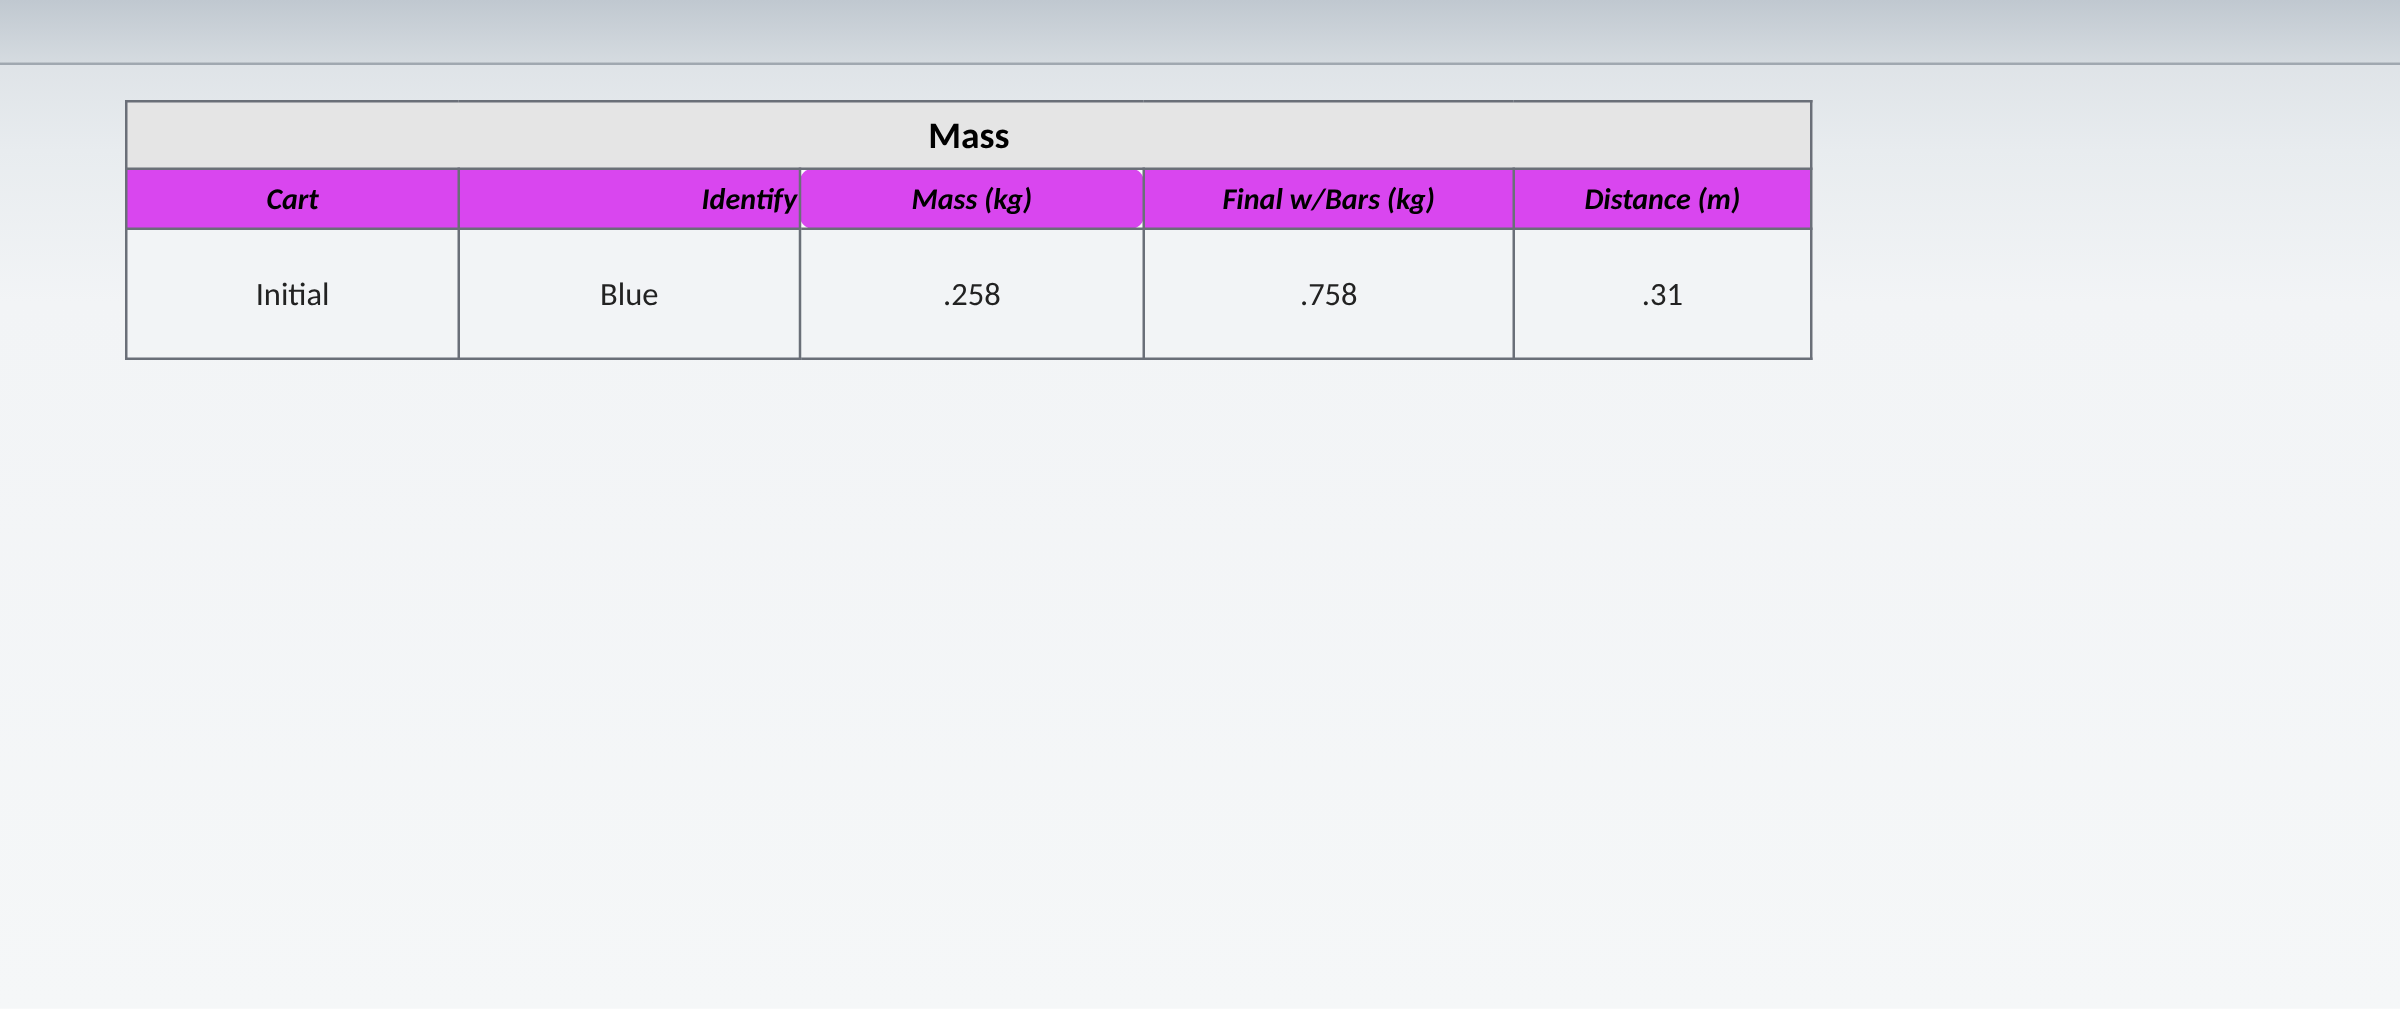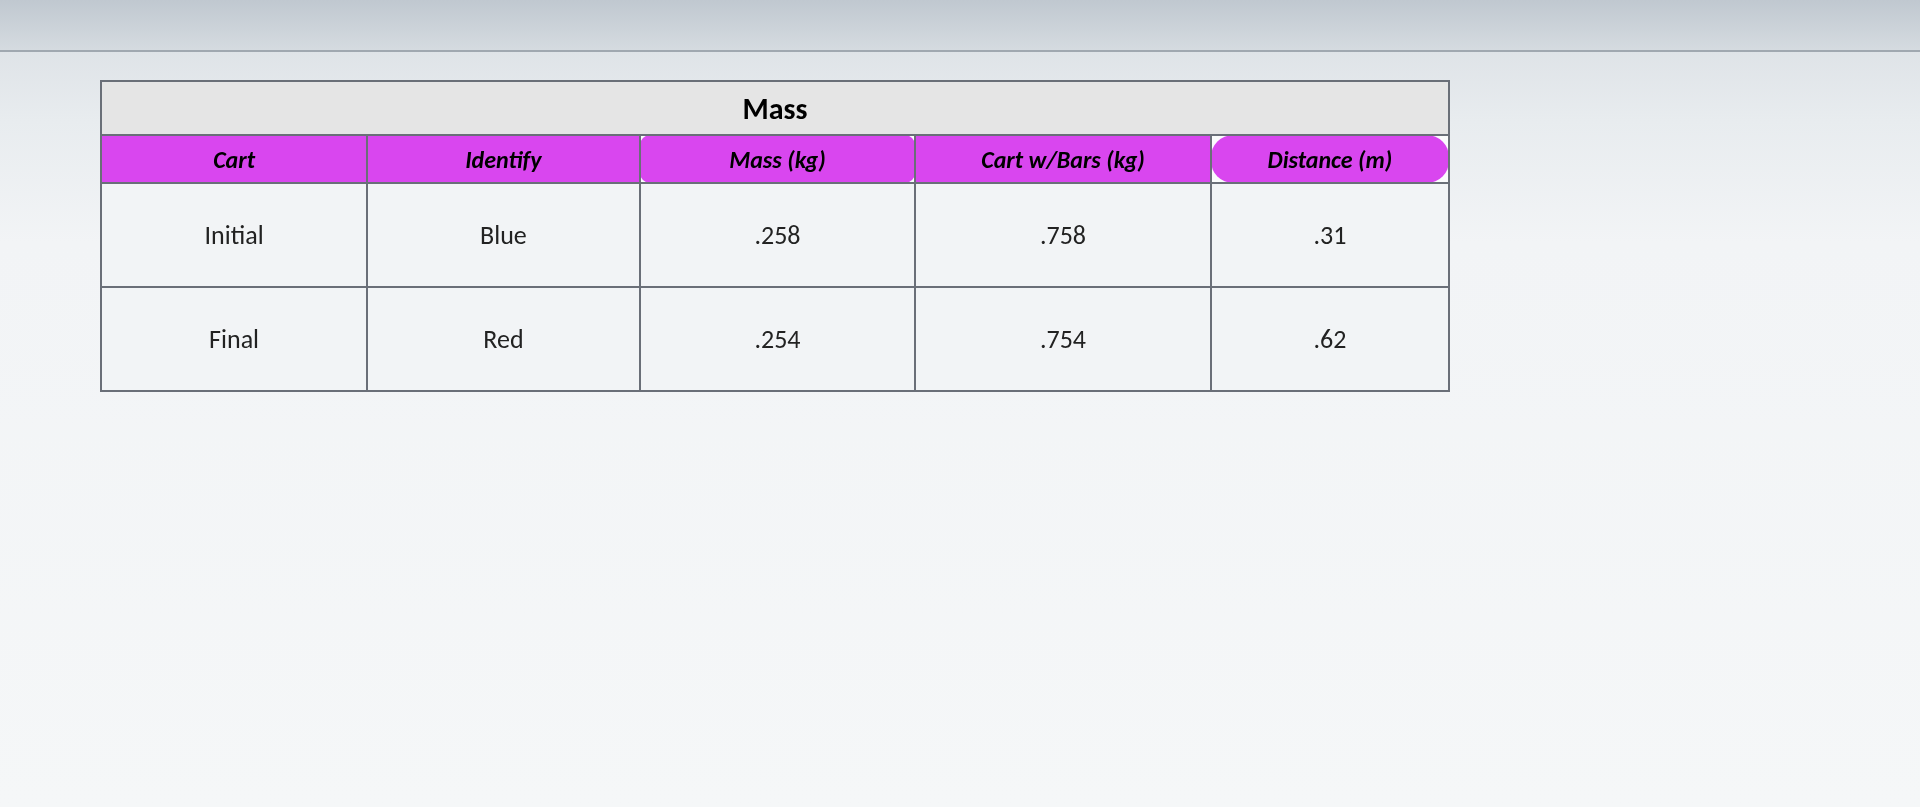--- a/index.html
+++ b/index.html
@@ -58,52 +58,45 @@
     .data-cell {
       background: #f2f4f6;
       height: 100px;
       font-size: 26px;
       color: #222;
       font-weight: normal;
       text-align: center;
     }
     
     .col-cart { width: 270px; }
-    .col-identify { width: 276px; }
+    .col-identify { width: 276px; text-align: right; }
     .col-mass { width: 280px; border-radius: 10px; }
     .col-massbars { width: 300px; }
-    .col-distance { width: 240px; border-radius: 22px; }
+    .col-distance { width: 240px; }
   </style>
 </head>
 <body>
 
 <div class="title-bar-area"></div>
 
 <table>
   <thead>
     <tr>
       <th class="header-top" colspan="5">Mass</th>
     </tr>
     <tr>
       <th class="header-sub col-cart">Cart</th>
       <th class="header-sub col-identify">Identify</th>
       <th class="header-sub col-mass">Mass (kg)</th>
-      <th class="header-sub col-massbars">Cart w/Bars (kg)</th>
+      <th class="header-sub col-massbars">Final w/Bars (kg)</th>
       <th class="header-sub col-distance">Distance (m)</th>
     </tr>
   </thead>
   <tbody>
     <tr>
       <td class="data-cell">Initial</td>
       <td class="data-cell">Blue</td>
       <td class="data-cell">.258</td>
       <td class="data-cell">.758</td>
       <td class="data-cell">.31</td>
     </tr>
-    <tr>
-      <td class="data-cell">Final</td>
-      <td class="data-cell">Red</td>
-      <td class="data-cell">.254</td>
-      <td class="data-cell">.754</td>
-      <td class="data-cell">.62</td>
-    </tr>
   </tbody>
 </table>
 
 </body></html>

